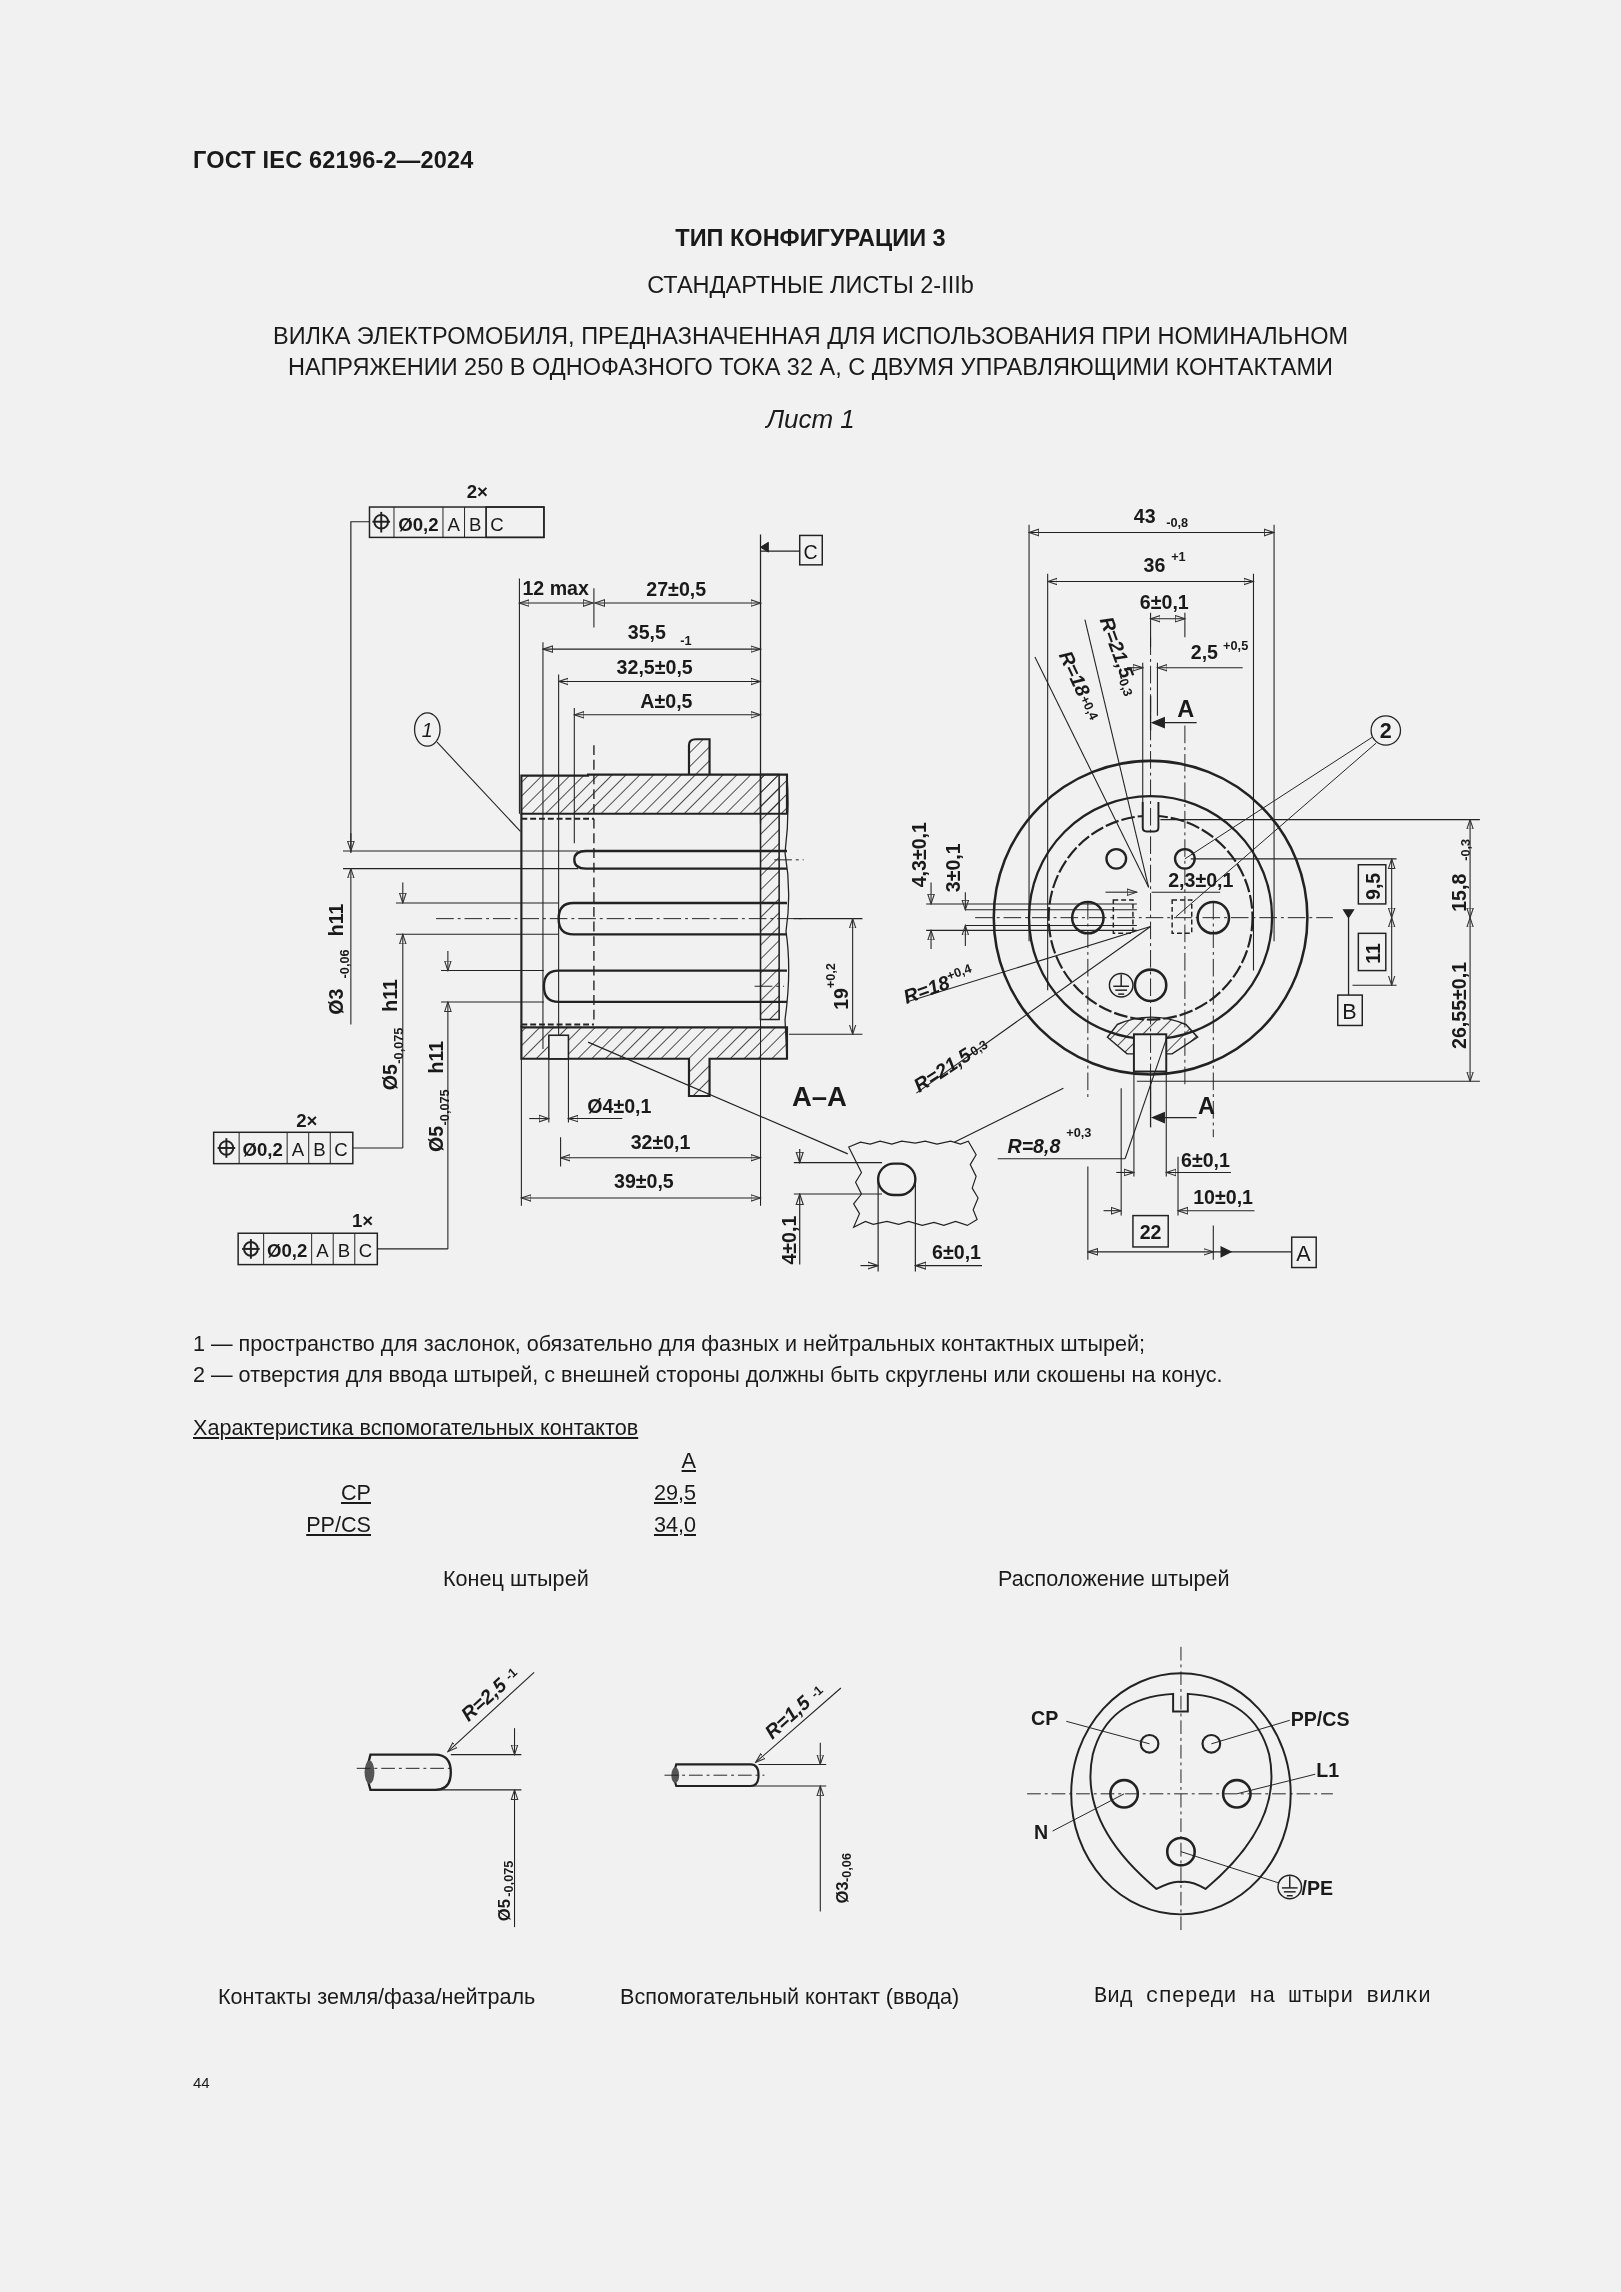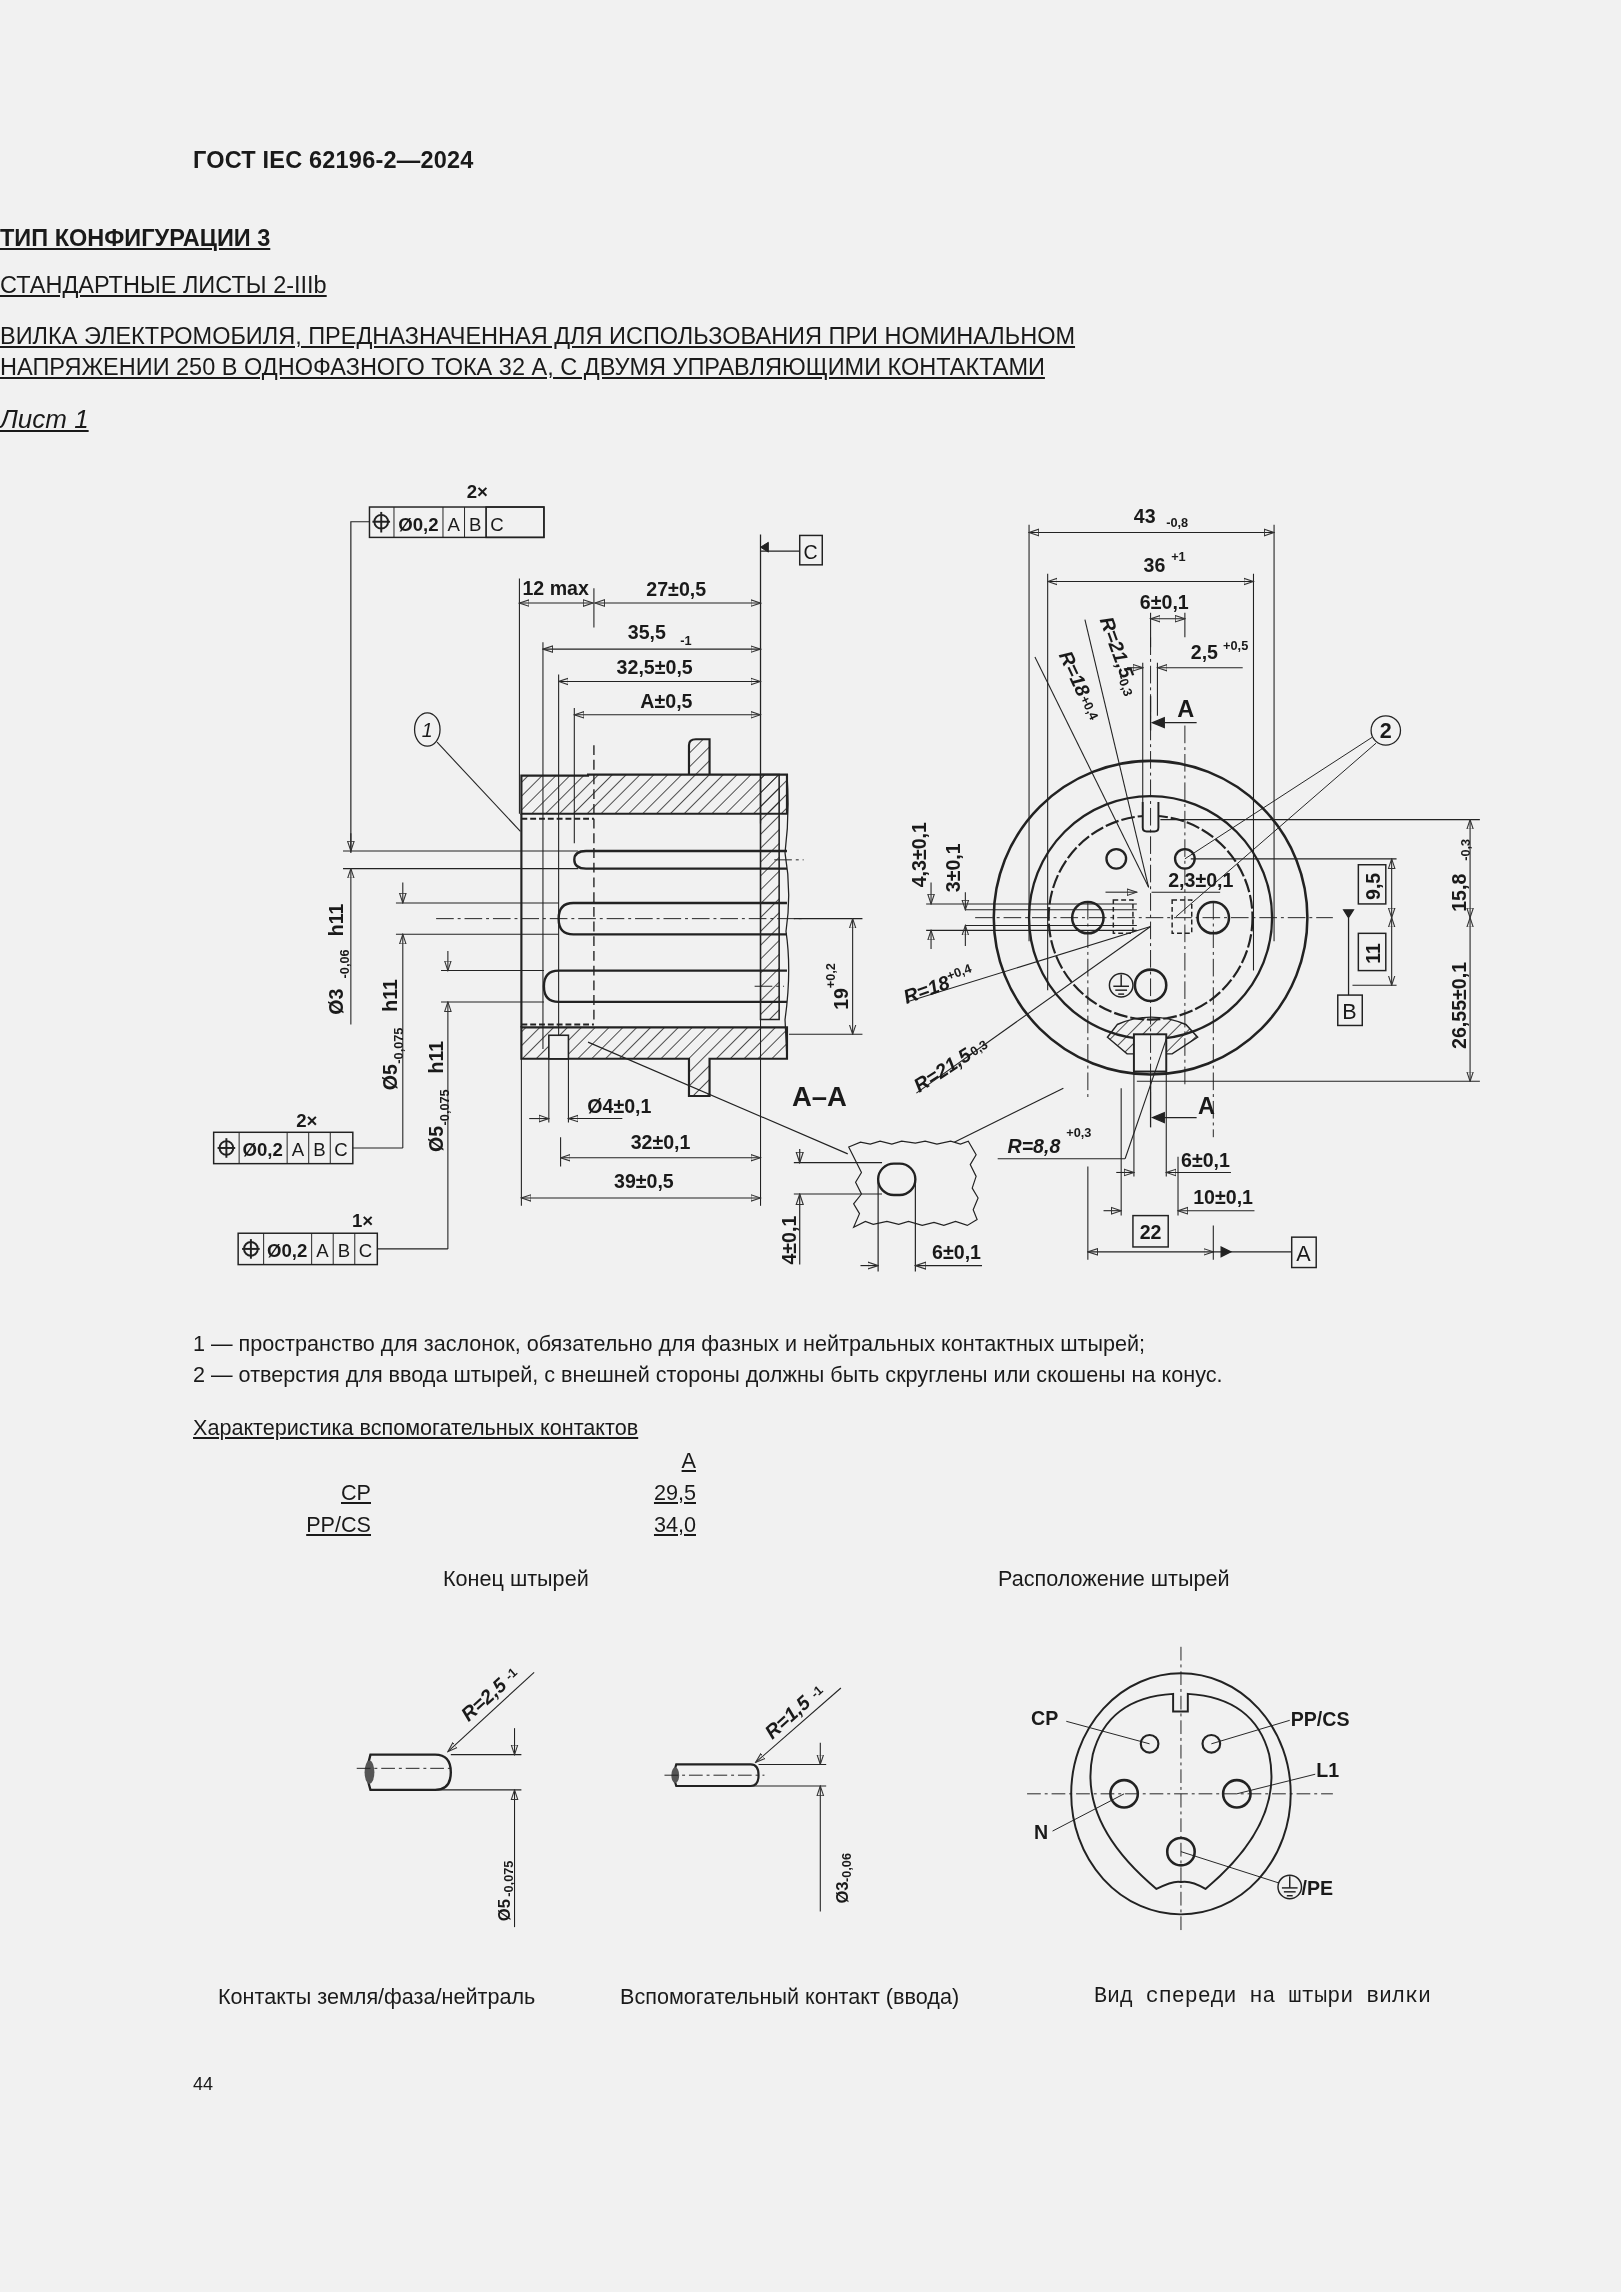--- a/index.html
+++ b/index.html
@@ -1,30 +1,30 @@
 <!DOCTYPE html>
 <html><head>
 <meta charset="utf-8">
 <style>
   html,body{margin:0;padding:0;}
   body{width:1621px;height:2293px;background:#f1f1f1;position:relative;overflow:hidden;
        font-family:"Liberation Sans",sans-serif;color:#1a1a1a;}
   .abs{position:absolute;}
   .doc-code{left:193px;top:147px;font-size:23.5px;font-weight:bold;letter-spacing:0.2px;}
-  .center{left:0;width:1621px;text-align:left;text-decoration:underline;}
+  .center{left:0;width:1621px;text-align:center;}
   .type-title{top:225px;font-size:23.5px;font-weight:bold;}
   .sheets{top:272px;font-size:23.5px;}
   .plug-title{top:321px;font-size:23.5px;line-height:31px;}
   .sheet-no{top:404px;font-size:26px;font-style:italic;}
   svg.drawing{position:absolute;left:0;top:0;}
   svg text{font-family:"Liberation Sans",sans-serif;fill:#1a1a1a;}
   .legend{left:193px;font-size:21.6px;}
   .tbl{font-size:21.6px;text-decoration:underline;}
   .caption{font-size:21.6px;}
-  .pageno{left:193px;top:2074px;font-size:18px;text-align:right;}
+  .pageno{left:193px;top:2074px;font-size:15px;text-align:right;}
 </style>
 </head>
 <body>
 
 <div class="abs doc-code">ГОСТ IEC 62196-2—2024</div>
 <div class="abs center type-title">ТИП КОНФИГУРАЦИИ 3</div>
 <div class="abs center sheets">СТАНДАРТНЫЕ ЛИСТЫ 2-IIIb</div>
 <div class="abs center plug-title">
   <div>ВИЛКА ЭЛЕКТРОМОБИЛЯ, ПРЕДНАЗНАЧЕННАЯ ДЛЯ ИСПОЛЬЗОВАНИЯ ПРИ НОМИНАЛЬНОМ</div>
   <div>НАПРЯЖЕНИИ 250 В ОДНОФАЗНОГО ТОКА 32 А, С ДВУМЯ УПРАВЛЯЮЩИМИ КОНТАКТАМИ</div>

